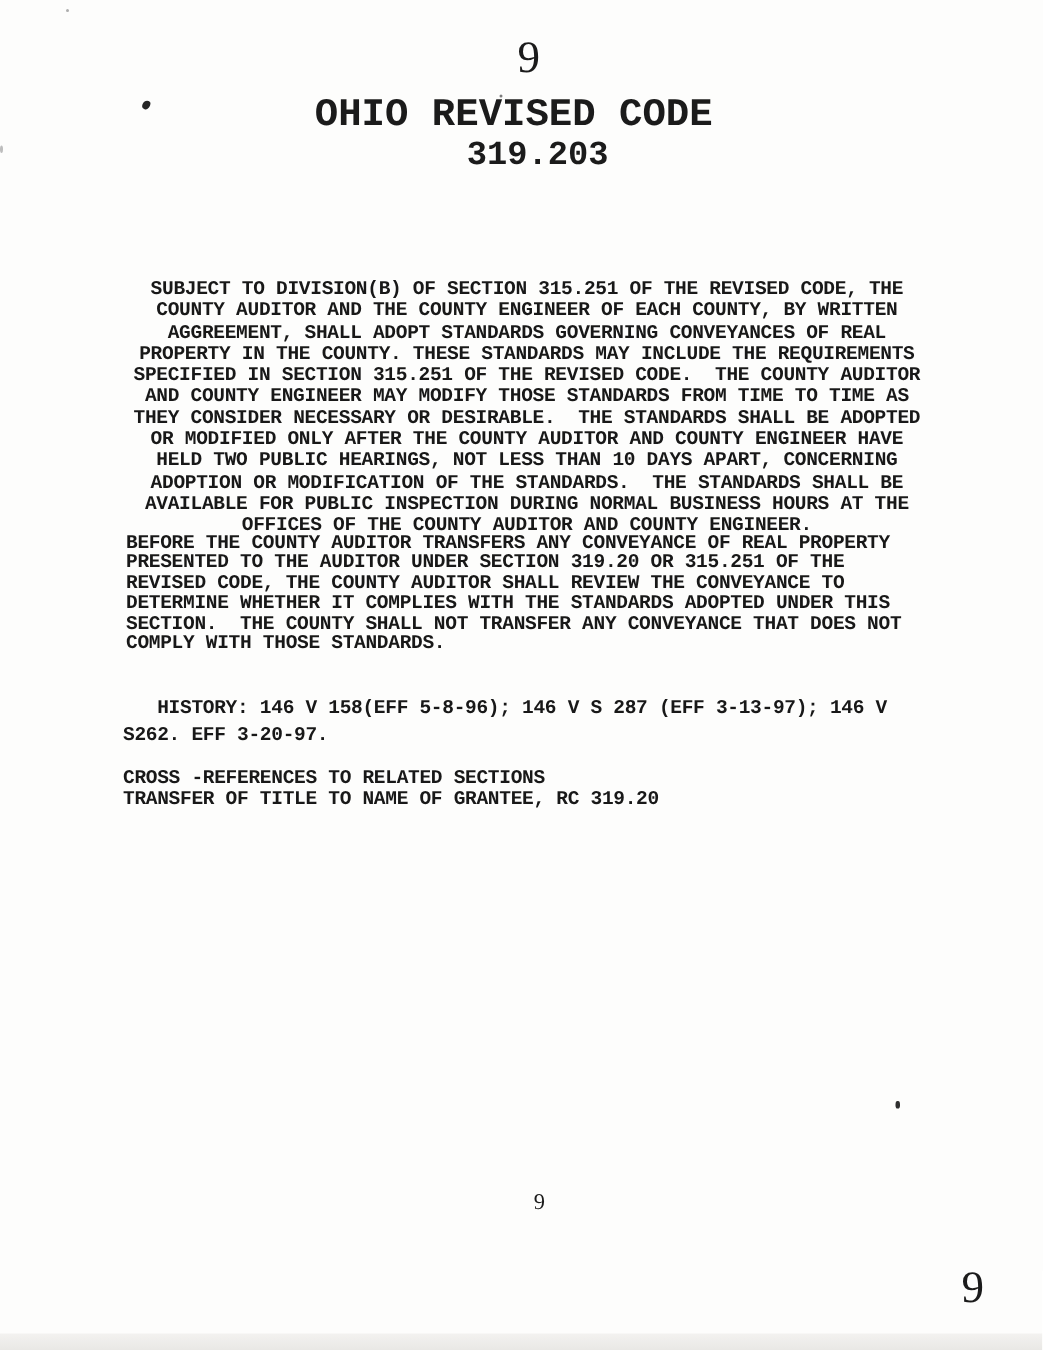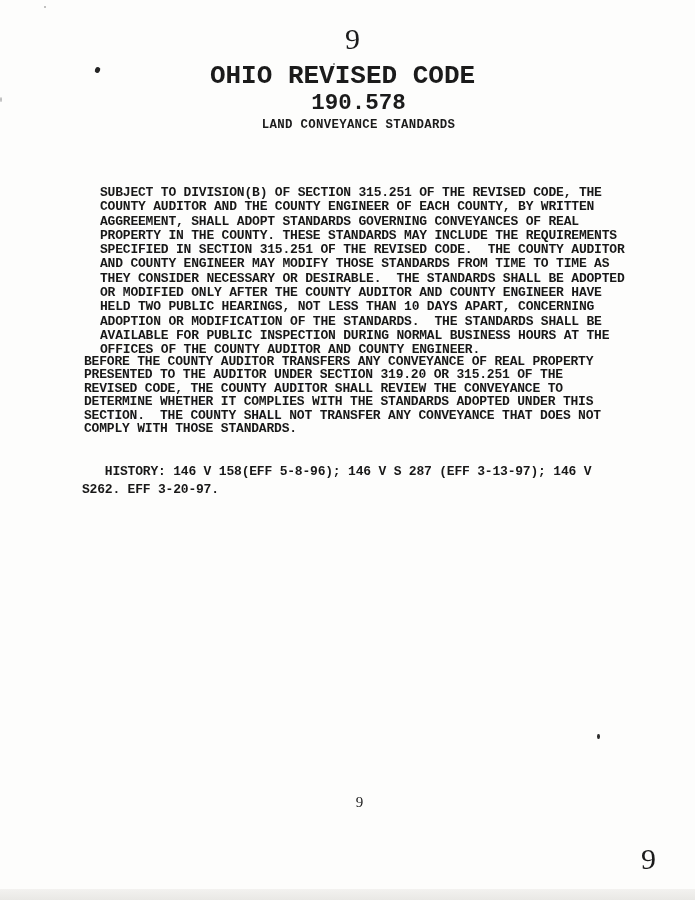--- a/index.html
+++ b/index.html
@@ -57,21 +57,21 @@
   pre.body-block {
     position: absolute;
     margin: 0;
     font-family: inherit;
     font-size: 13px;
     font-weight: bold;
     letter-spacing: -0.2px;
     white-space: pre;
     color: #181818;
   }
-  .para-1    { left: 100px; top: 186px; line-height: 14.3px; }
+  .para-1    { left: 89px; top: 186px; line-height: 14.3px; text-align: center; }
   .para-2    { left: 84px; top: 355px; line-height: 13.4px; }
   .history   { left: 82px; top: 463px; line-height: 18px; }
   .crossrefs { left: 82px; top: 512px; line-height: 13.5px; }
   
   .page-num-bottom-center {
     position: absolute;
     top: 794px;
     left: 0;
     right: 0;
     text-align: center;
@@ -111,23 +111,22 @@
 </style>
 </head>
 <body>
 
 <div class="page">
 
   <div class="center-line page-num-top">9</div>
 
   <h1 class="center-line doc-title">OHIO REVISED CODE</h1>
 
-  <div class="center-line section-number">190.578</div>
+  <div class="center-line section-number">319.203</div>
 
-  <div class="center-line subtitle">LAND CONVEYANCE STANDARDS</div>
 
   <pre class="body-block para-1">SUBJECT TO DIVISION(B) OF SECTION 315.251 OF THE REVISED CODE, THE
 COUNTY AUDITOR AND THE COUNTY ENGINEER OF EACH COUNTY, BY WRITTEN
 AGGREEMENT, SHALL ADOPT STANDARDS GOVERNING CONVEYANCES OF REAL
 PROPERTY IN THE COUNTY. THESE STANDARDS MAY INCLUDE THE REQUIREMENTS
 SPECIFIED IN SECTION 315.251 OF THE REVISED CODE.  THE COUNTY AUDITOR
 AND COUNTY ENGINEER MAY MODIFY THOSE STANDARDS FROM TIME TO TIME AS
 THEY CONSIDER NECESSARY OR DESIRABLE.  THE STANDARDS SHALL BE ADOPTED
 OR MODIFIED ONLY AFTER THE COUNTY AUDITOR AND COUNTY ENGINEER HAVE
 HELD TWO PUBLIC HEARINGS, NOT LESS THAN 10 DAYS APART, CONCERNING
@@ -138,20 +137,22 @@
   <pre class="body-block para-2">BEFORE THE COUNTY AUDITOR TRANSFERS ANY CONVEYANCE OF REAL PROPERTY
 PRESENTED TO THE AUDITOR UNDER SECTION 319.20 OR 315.251 OF THE
 REVISED CODE, THE COUNTY AUDITOR SHALL REVIEW THE CONVEYANCE TO
 DETERMINE WHETHER IT COMPLIES WITH THE STANDARDS ADOPTED UNDER THIS
 SECTION.  THE COUNTY SHALL NOT TRANSFER ANY CONVEYANCE THAT DOES NOT
 COMPLY WITH THOSE STANDARDS.</pre>
 
   <pre class="body-block history">   HISTORY: 146 V 158(EFF 5-8-96); 146 V S 287 (EFF 3-13-97); 146 V
 S262. EFF 3-20-97.</pre>
 
+  <pre class="body-block crossrefs">CROSS -REFERENCES TO RELATED SECTIONS
+TRANSFER OF TITLE TO NAME OF GRANTEE, RC 319.20</pre>
 
   <div class="page-num-bottom-center">9</div>
 
   <div class="page-num-bottom-right">9</div>
 
   <div class="speck speck-1"></div>
   <div class="speck speck-2"></div>
   <div class="speck speck-3"></div>
   <div class="speck speck-4"></div>
   <div class="speck speck-5"></div>

